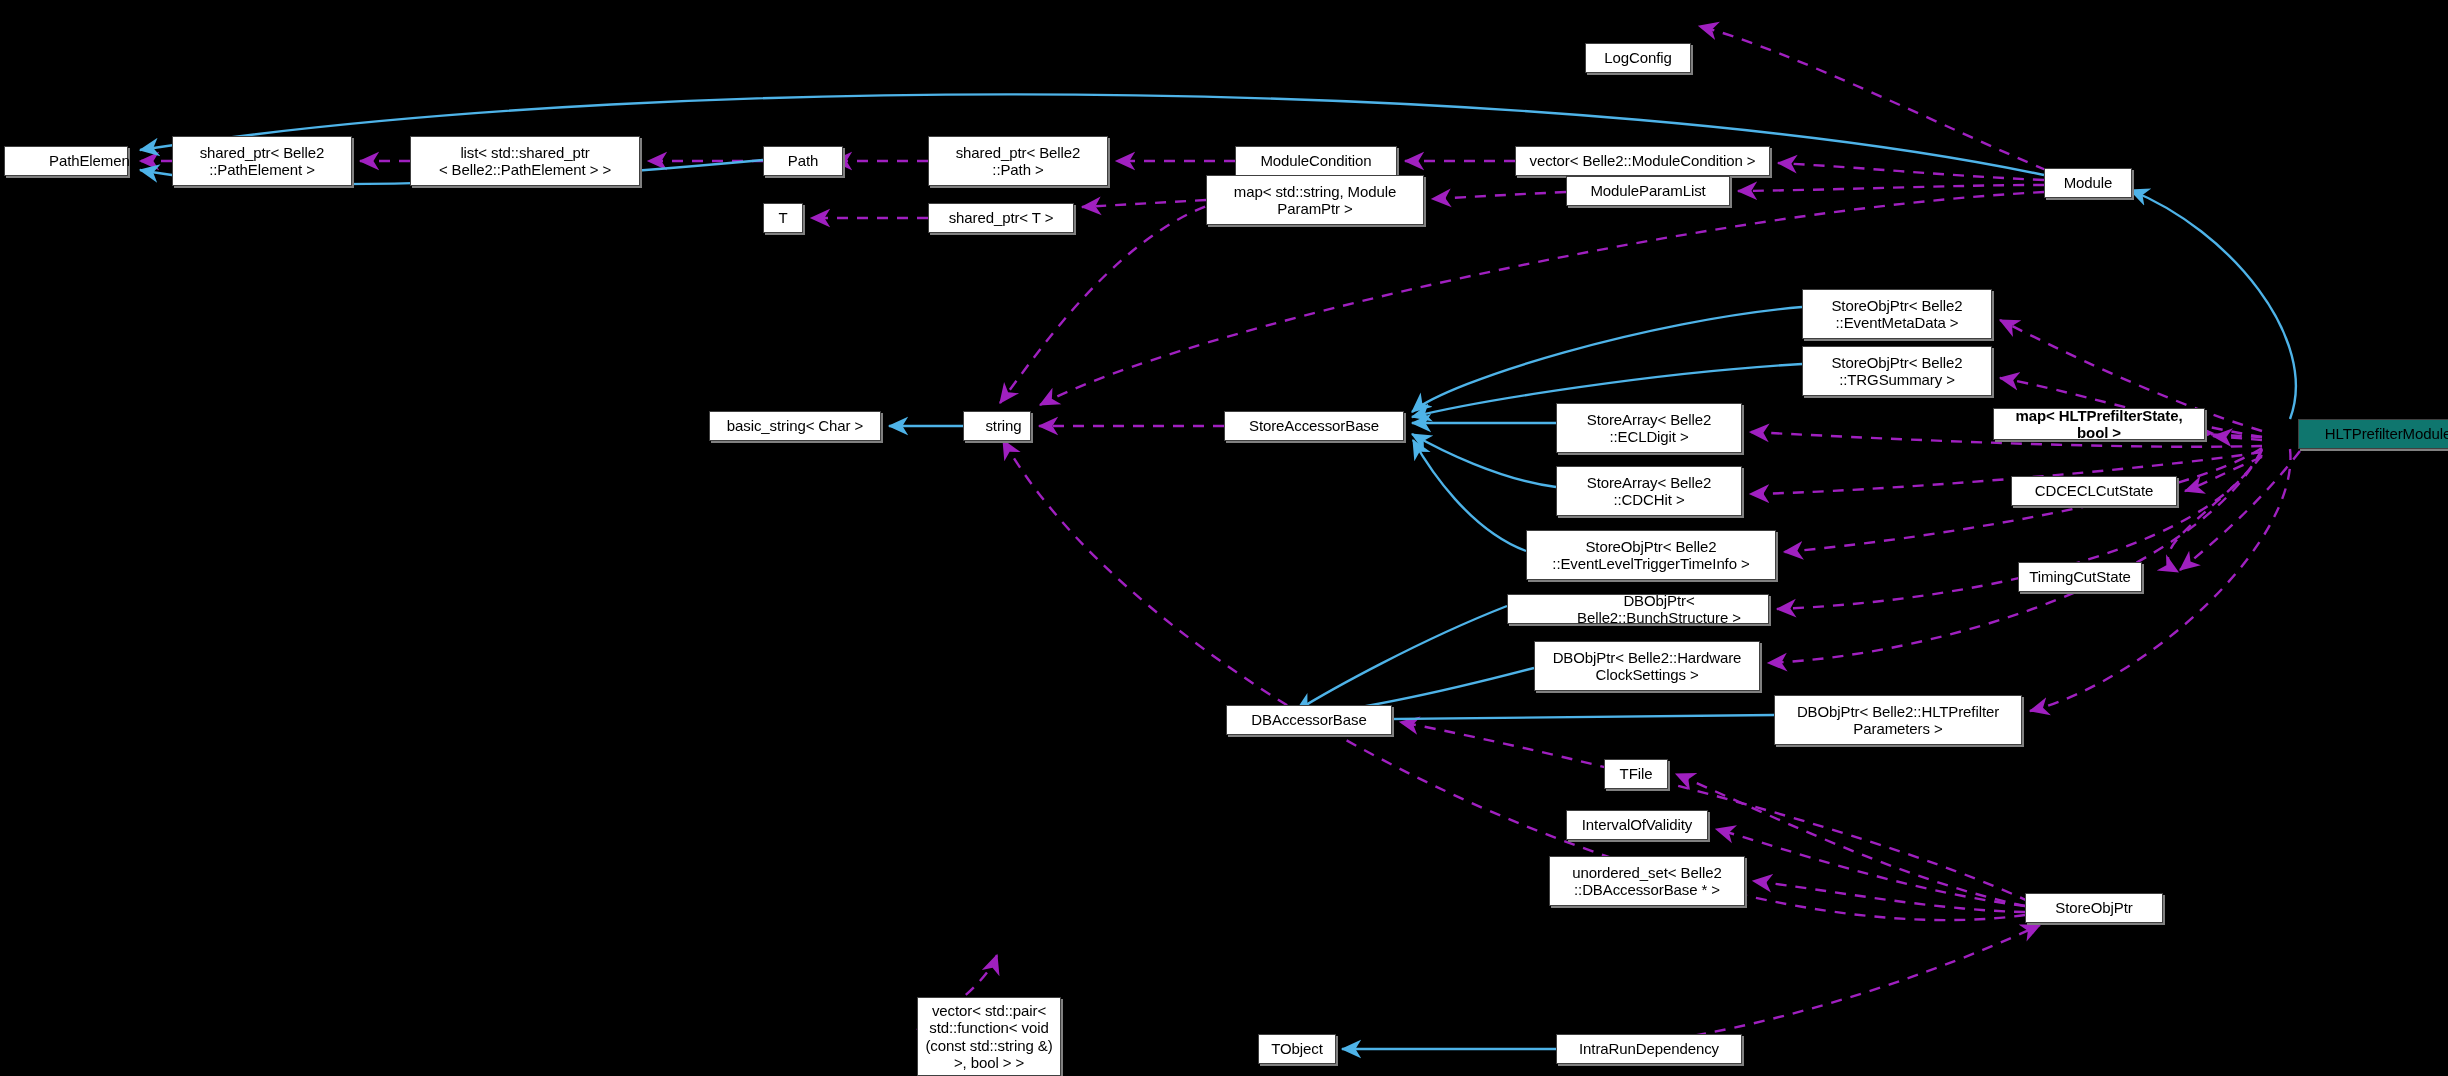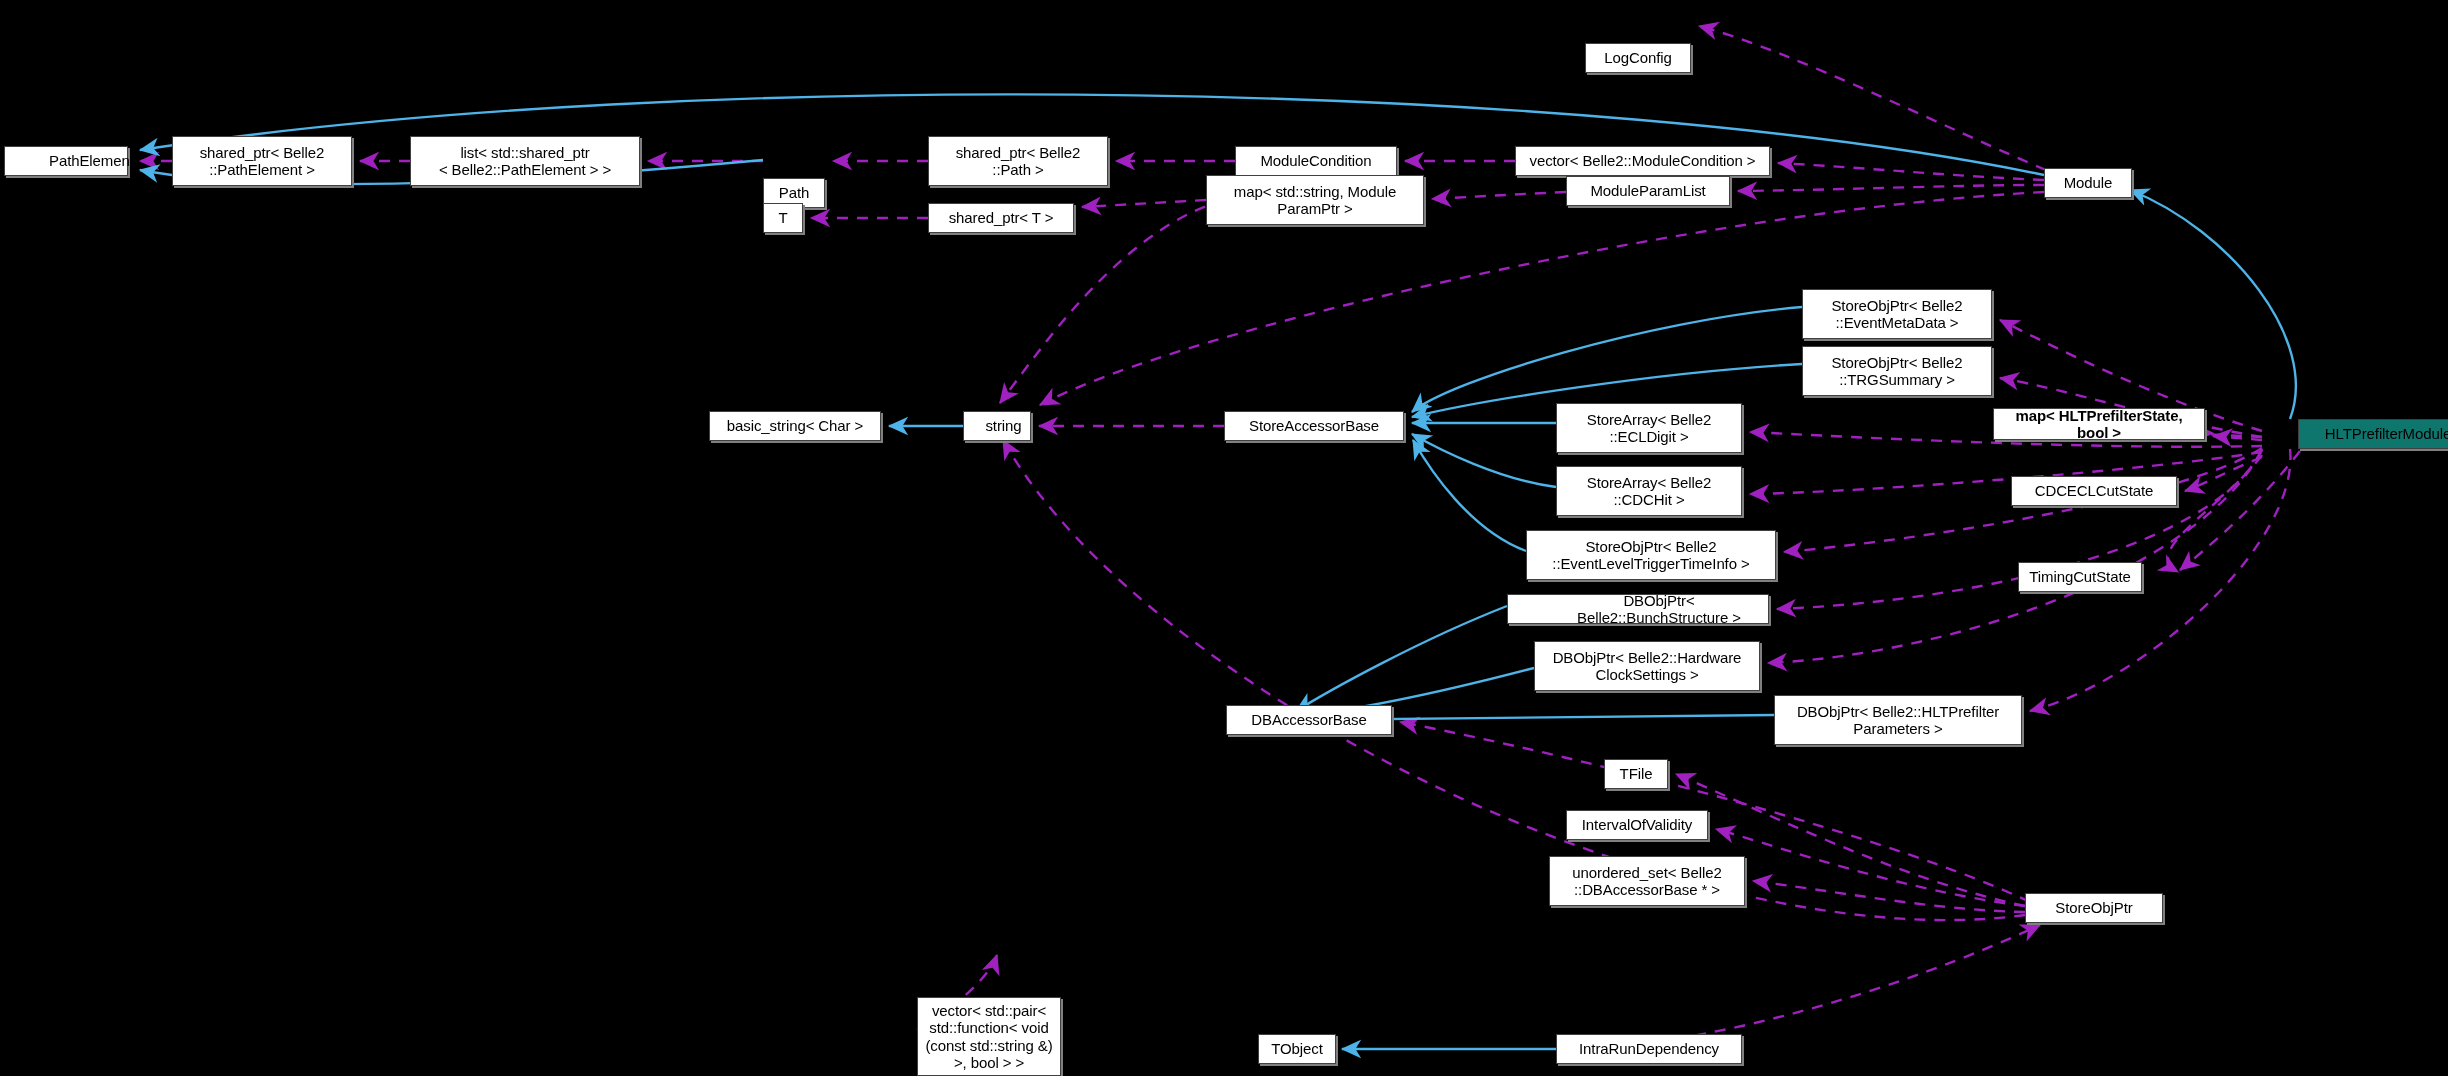--- a/index.html
+++ b/index.html
@@ -116,21 +116,21 @@
       <path d="M1534,668 C1450,690 1360,710 1296,716"></path>
       <path d="M1774,715 C1600,716 1440,718 1296,720"></path>
       <path d="M1556,1049 L1342,1049"></path>
     </g>
   </svg>
 <div class="node" style="left: 4px; top: 146px; width: 124px; height: 30px; padding-left: 44px;"><span class="node-label">PathElement</span></div>
     <div class="node" style="left: 172px; top: 136px; width: 180px; height: 50px;"><span class="node-label">shared_ptr&lt; Belle2
 ::PathElement &gt;</span></div>
     <div class="node" style="left: 410px; top: 136px; width: 230px; height: 50px;"><span class="node-label">list&lt; std::shared_ptr
 &lt; Belle2::PathElement &gt; &gt;</span></div>
-    <div class="node" style="left: 763px; top: 146px; width: 62px; height: 30px; margin-top: 32px;"><span class="node-label">Path</span></div>
+    <div class="node" style="left: 763px; top: 146px; width: 80px; height: 30px;"><span class="node-label">Path</span></div>
     <div class="node" style="left: 928px; top: 136px; width: 180px; height: 50px;"><span class="node-label">shared_ptr&lt; Belle2
 ::Path &gt;</span></div>
     <div class="node" style="left: 1235px; top: 146px; width: 162px; height: 30px;"><span class="node-label">ModuleCondition</span></div>
     <div class="node" style="left: 1515px; top: 146px; width: 255px; height: 30px;"><span class="node-label">vector&lt; Belle2::ModuleCondition &gt;</span></div>
     <div class="node" style="left: 1585px; top: 9px; width: 106px; height: 30px; margin-top: 34px;"><span class="node-label">LogConfig</span></div>
     <div class="node" style="left: 2044px; top: 168px; width: 88px; height: 30px;"><span class="node-label">Module</span></div>
     <div class="node" style="left: 763px; top: 203px; width: 40px; height: 30px;"><span class="node-label">T</span></div>
     <div class="node" style="left: 928px; top: 203px; width: 146px; height: 30px;"><span class="node-label">shared_ptr&lt; T &gt;</span></div>
     <div class="node" style="left: 1206px; top: 175px; width: 218px; height: 50px;"><span class="node-label">map&lt; std::string, Module
 ParamPtr &gt;</span></div>

